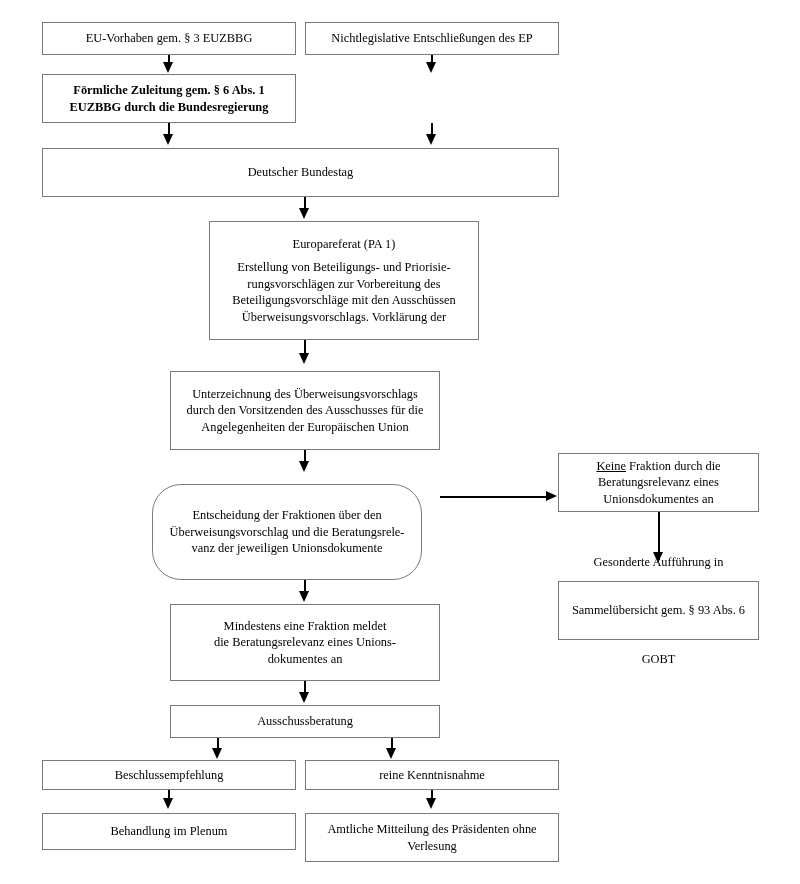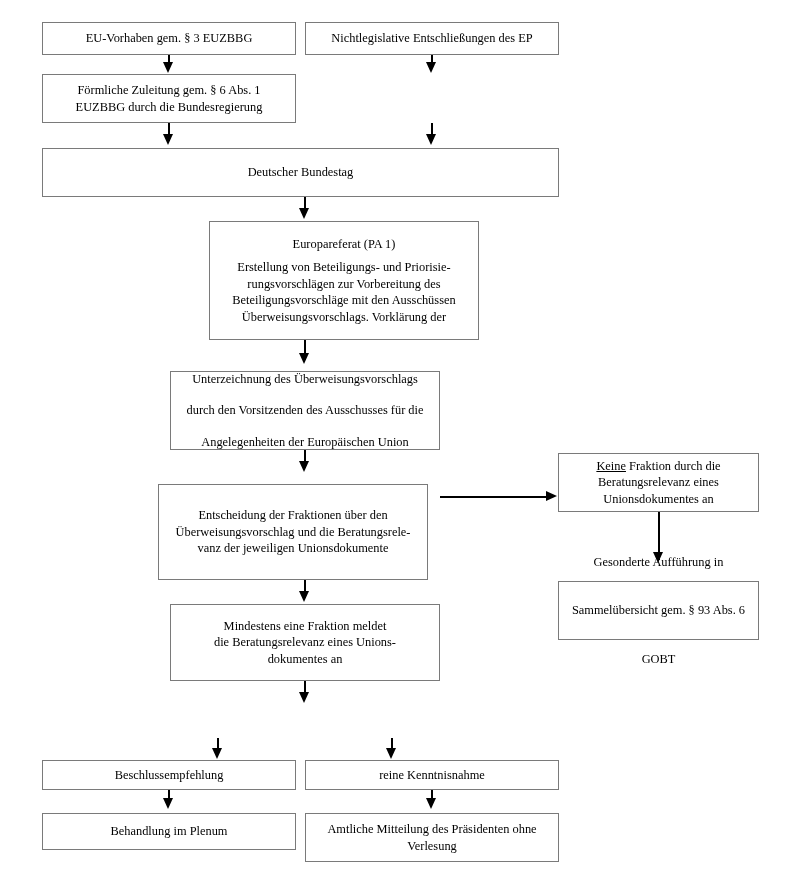--- a/index.html
+++ b/index.html
@@ -83,21 +83,21 @@
   <div class="node" style="left:305px; top:22px; width:254px; height:33px;">
     <span class="line">Nichtlegislative Entschließungen des EP</span>
   </div>
 
   <div class="vline" style="left:168px; top:55px; height:12px;"></div>
   <div class="arrow-down" style="left:163px; top:62px;"></div>
 
   <div class="vline" style="left:431px; top:55px; height:12px;"></div>
   <div class="arrow-down" style="left:426px; top:62px;"></div>
 
-  <div class="node" style="left:42px; top:74px; width:254px; height:49px;">
+  <div class="node" style="left:42px; top:74px; width:254px; height:49px;font-weight:bold;">
     <span class="line">Förmliche Zuleitung gem. § 6 Abs. 1</span>
     <span class="line">EUZBBG durch die Bundesregierung</span>
   </div>
 
 
   <div class="vline" style="left:168px; top:123px; height:18px;"></div>
   <div class="arrow-down" style="left:163px; top:134px;"></div>
 
   <div class="vline" style="left:431px; top:123px; height:18px;"></div>
   <div class="arrow-down" style="left:426px; top:134px;"></div>
@@ -113,30 +113,30 @@
     <span class="title-line">Europareferat (PA 1)</span>
     <span class="line">Erstellung von Beteiligungs- und Priorisie-</span>
     <span class="line">rungsvorschlägen zur Vorbereitung des</span>
     <span class="line">Beteiligungsvorschläge mit den Ausschüssen</span>
     <span class="line">Überweisungsvorschlags. Vorklärung der</span>
   </div>
 
   <div class="vline" style="left:304px; top:340px; height:20px;"></div>
   <div class="arrow-down" style="left:299px; top:353px;"></div>
 
-  <div class="node" style="left:170px; top:371px; width:270px; height:79px;gap:15px;">
+  <div class="node" style="left:170px; top:371px; width:270px; height:79px;">
     <span class="line">Unterzeichnung des Überweisungsvorschlags</span>
     <span class="line">durch den Vorsitzenden des Ausschusses für die</span>
     <span class="line">Angelegenheiten der Europäischen Union</span>
   </div>
 
   <div class="vline" style="left:304px; top:450px; height:18px;"></div>
   <div class="arrow-down" style="left:299px; top:461px;"></div>
 
-  <div class="node" style="left:158px; top:484px; width:270px; height:96px;">
+  <div class="node" style="left:152px; top:484px; width:270px; height:96px;border-radius:29px;">
     <span class="line">Entscheidung der Fraktionen über den</span>
     <span class="line">Überweisungsvorschlag und die Beratungsrele-</span>
     <span class="line">vanz der jeweiligen Unionsdokumente</span>
   </div>
 
   <div class="hline" style="left:440px; top:496px; width:108px;"></div>
   <div class="arrow-right" style="left:546px; top:491px;"></div>
 
   <div class="node" style="left:558px; top:453px; width:201px; height:59px;">
     <span class="line"><span class="underline">Keine</span><span> Fraktion durch die</span></span>
@@ -158,20 +158,23 @@
 
   <div class="node" style="left:170px; top:604px; width:270px; height:77px;">
     <span class="line">Mindestens eine Fraktion meldet</span>
     <span class="line">die Beratungsrelevanz eines Unions-</span>
     <span class="line">dokumentes an</span>
   </div>
 
   <div class="vline" style="left:304px; top:681px; height:16px;"></div>
   <div class="arrow-down" style="left:299px; top:692px;"></div>
 
+  <div class="node" style="left:170px; top:705px; width:270px; height:33px;">
+    <span class="line">Ausschussberatung</span>
+  </div>
 
   <div class="vline" style="left:217px; top:738px; height:14px;"></div>
   <div class="arrow-down" style="left:212px; top:748px;"></div>
 
   <div class="vline" style="left:391px; top:738px; height:14px;"></div>
   <div class="arrow-down" style="left:386px; top:748px;"></div>
 
   <div class="node" style="left:42px; top:760px; width:254px; height:30px;">
     <span class="line">Beschlussempfehlung</span>
   </div>

